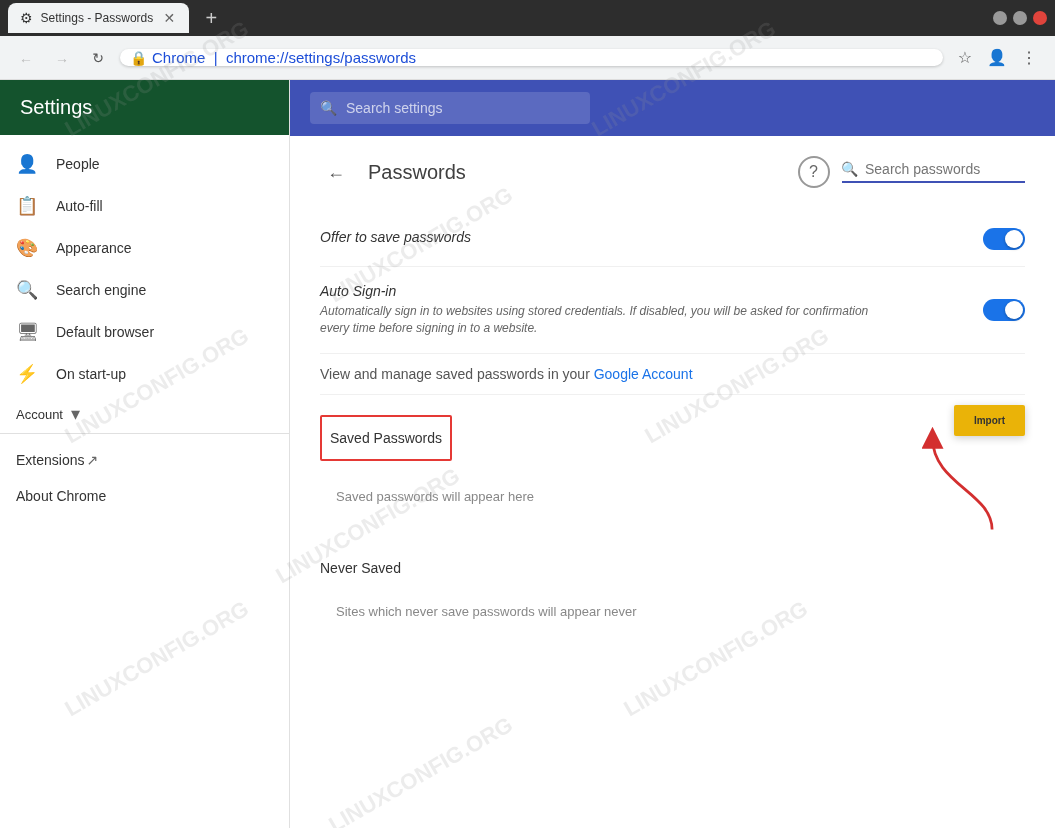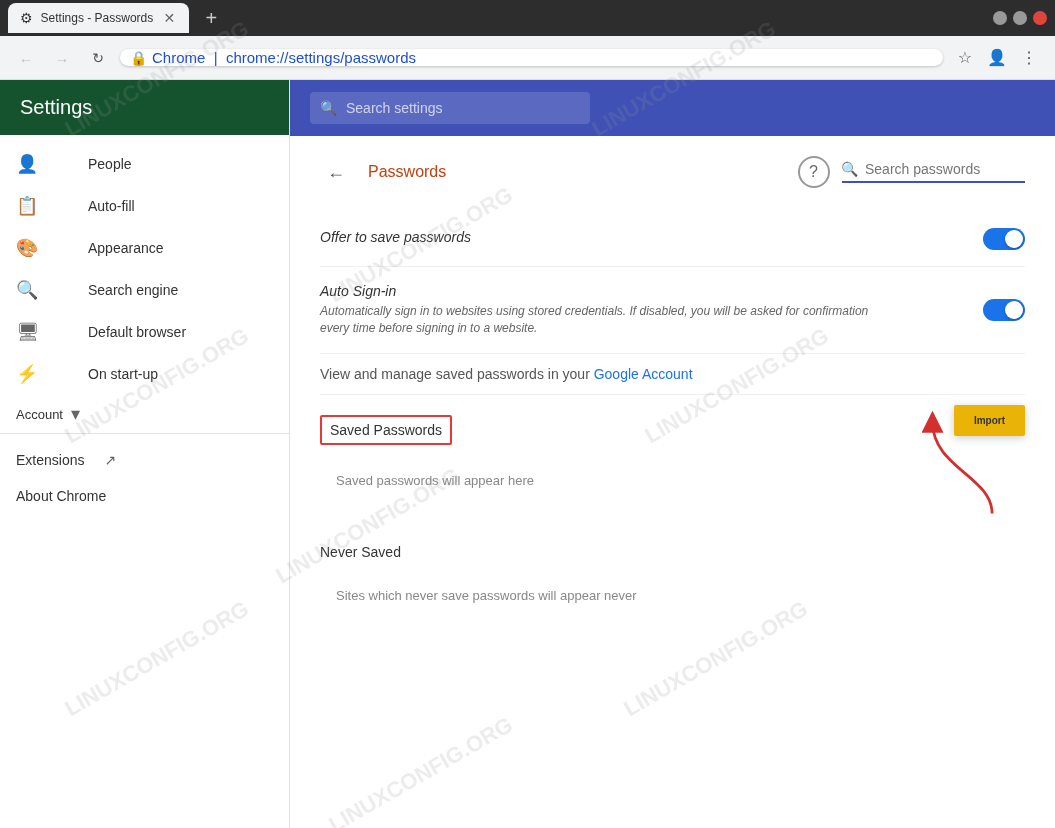--- a/index.html
+++ b/index.html
@@ -142,21 +142,21 @@
     .sidebar-item {
       display: flex;
       align-items: center;
       padding: 10px 16px;
       cursor: pointer;
       font-size: 14px;
       color: #333;
       gap: 16px;
     }
     .sidebar-item .icon { font-size: 18px; color: #666; width: 24px; text-align: center; }
-    .sidebar-item .label { font-size: 14px; margin-left: 32px; }
+    .sidebar-item .label { font-size: 14px; }
 
     .sidebar-section {
       padding: 8px 16px;
       font-size: 13px;
       color: #333;
       display: flex;
       align-items: center;
       gap: 8px;
       cursor: pointer;
     }
@@ -166,21 +166,21 @@
       border-top: 1px solid #e0e0e0;
       padding: 8px 0;
     }
     .sidebar-link {
       display: flex;
       align-items: center;
       padding: 10px 16px;
       cursor: pointer;
       font-size: 14px;
       color: #333;
-      gap: 20px;
+      gap: 2px;
     }
     .ext-icon { font-size: 14px; color: #666; }
 
     
     .main-content {
       flex: 1;
       background: #fafafa;
       display: flex;
       flex-direction: column;
     }
@@ -227,23 +227,23 @@
       margin-bottom: 24px;
       gap: 16px;
     }
     .back-btn {
       width: 32px; height: 32px;
       border-radius: 50%;
       display: flex; align-items: center; justify-content: center;
       cursor: pointer; font-size: 18px; color: #555;
     }
     .passwords-title {
-      font-size: 16px;
+      font-size: 20px;
       font-weight: 400;
-      color: #c2410c;
+      color: #404040;
       flex: 1;
     }
     .header-actions {
       display: flex;
       gap: 12px;
       align-items: center;
     }
     .help-icon {
       width: 32px; height: 32px;
       border-radius: 50%;
@@ -312,21 +312,21 @@
       font-size: 14px;
       font-weight: 500;
       color: #333;
       display: flex;
       align-items: center;
       justify-content: space-between;
       position: relative;
     }
     .section-header-highlight {
       border: 2px solid #e53935;
-      padding: 5px 8px;
+      padding: 13px 8px;
       border-radius: 2px;
       display: inline-block;
     }
 
     .empty-section {
       padding: 20px 16px;
       font-size: 13px;
       color: #888;
     }
 

